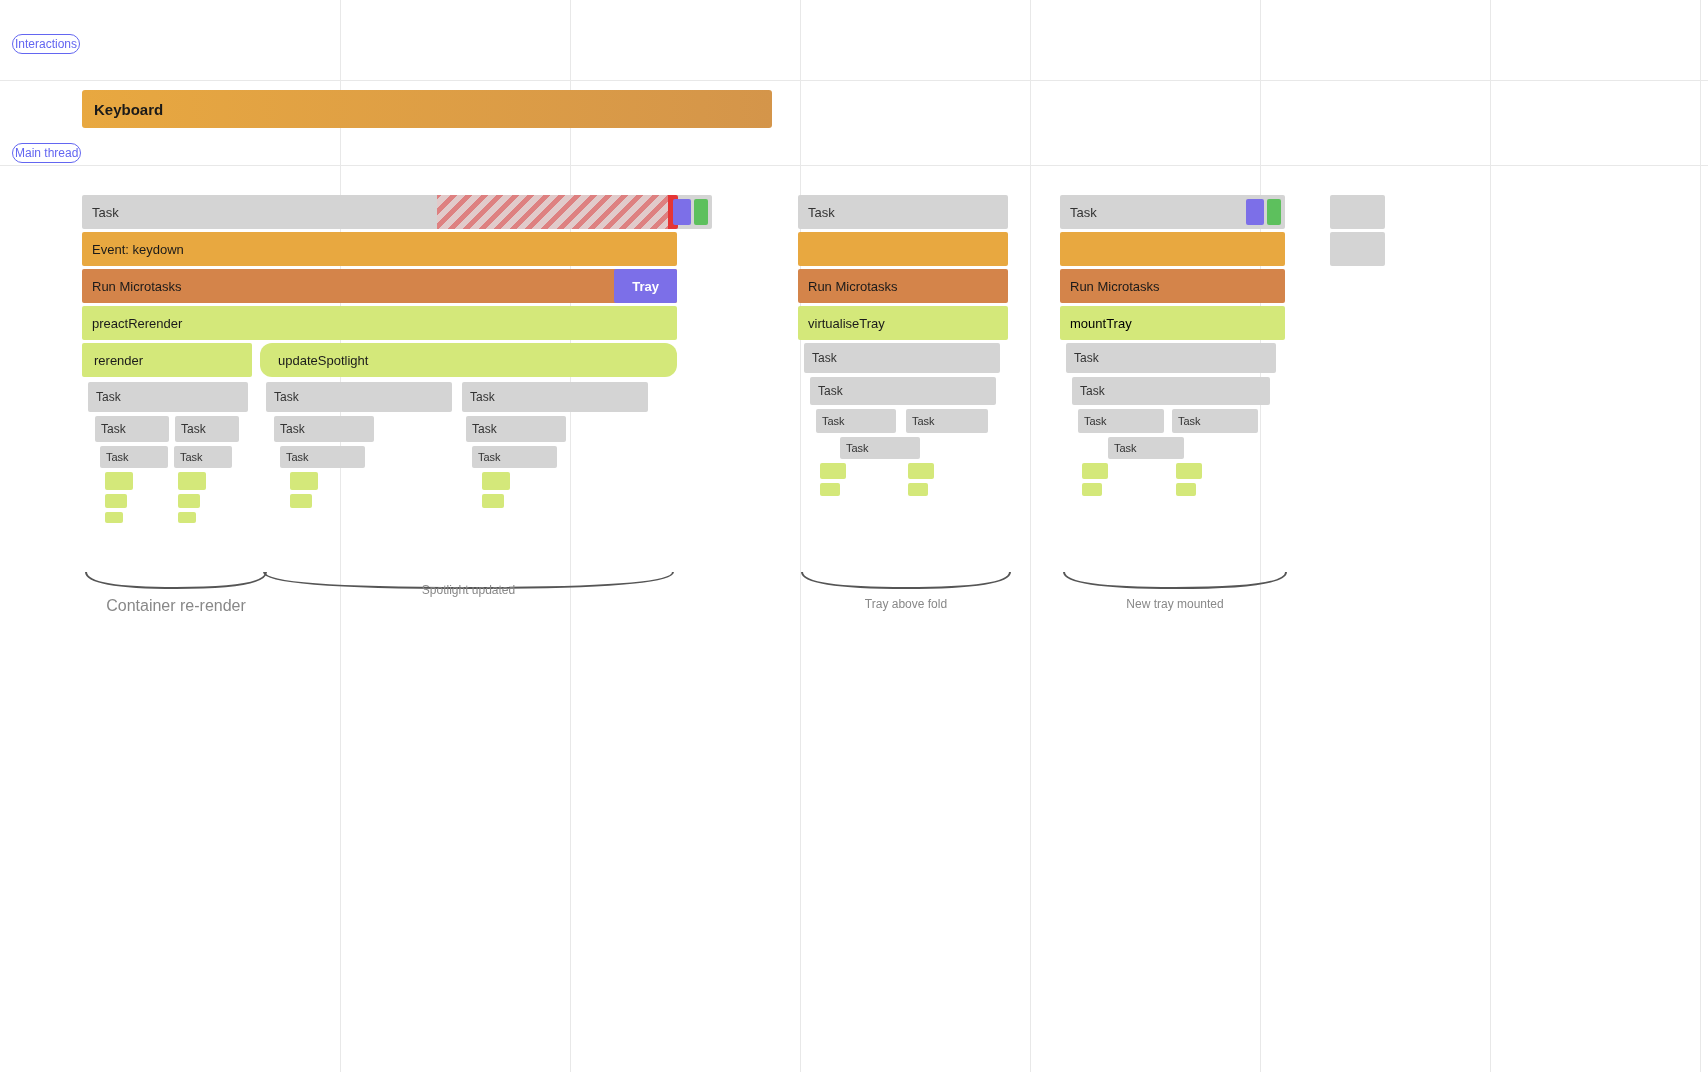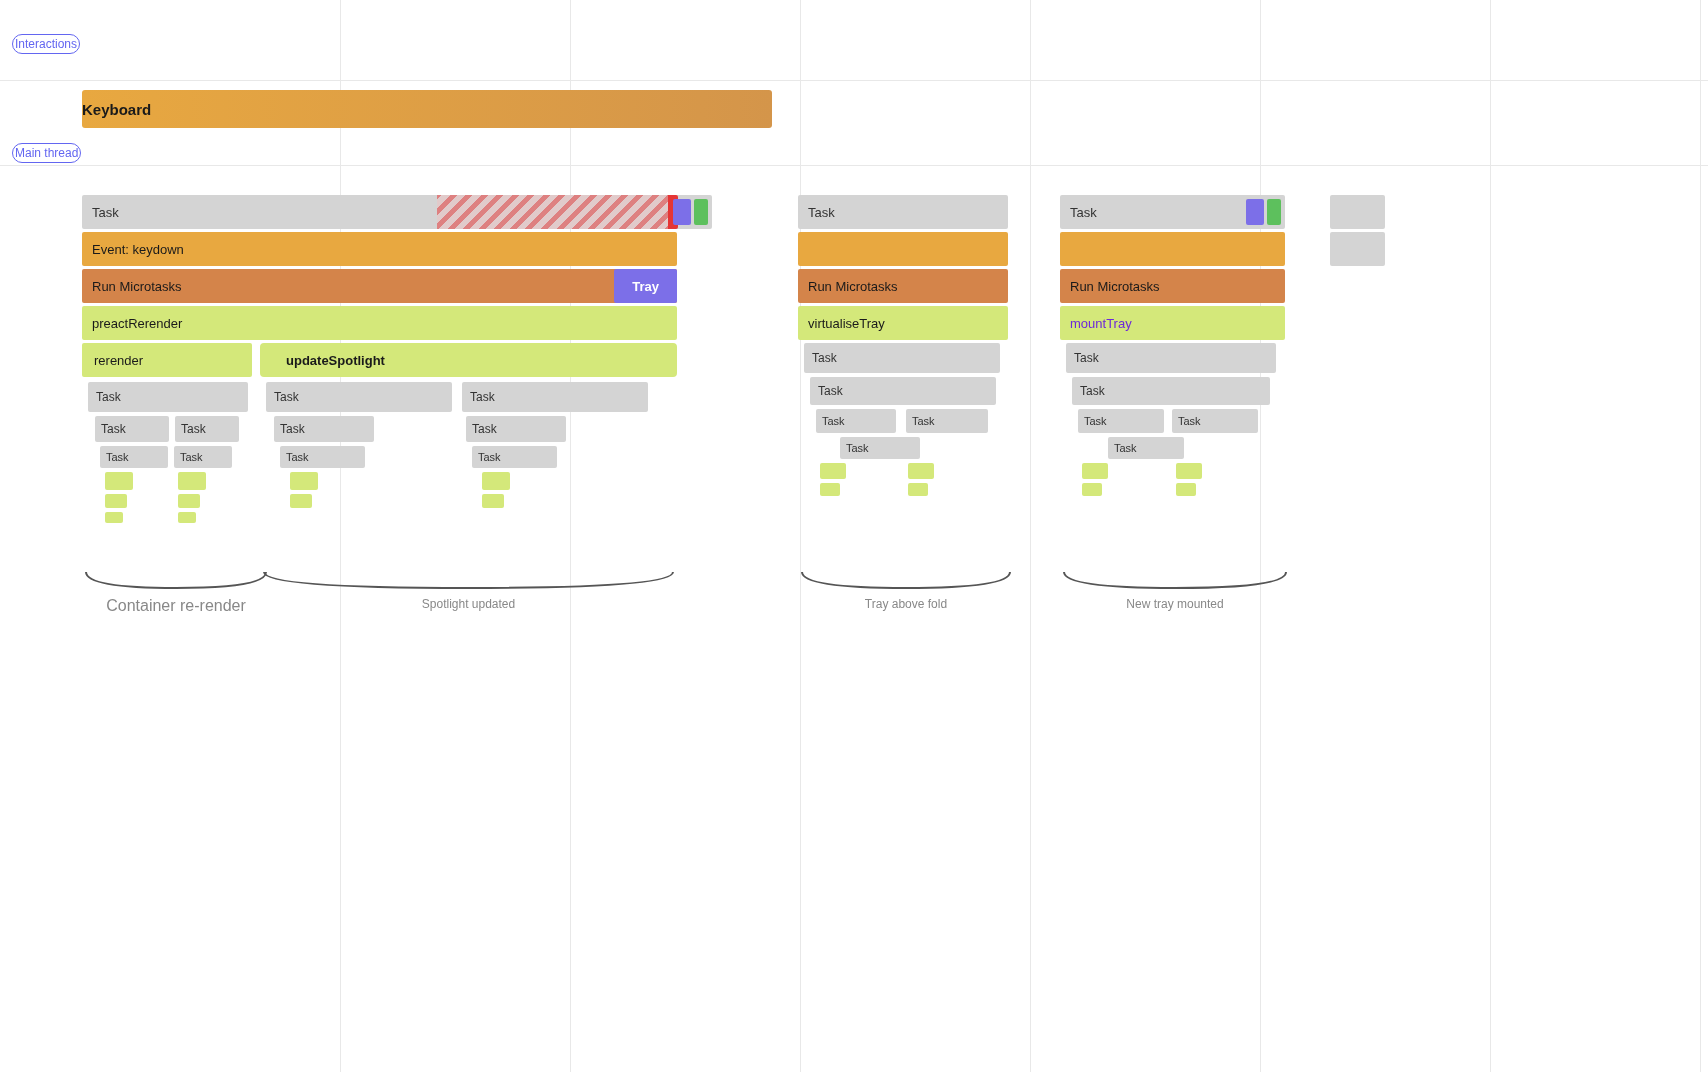--- a/index.html
+++ b/index.html
@@ -57,20 +57,21 @@
     .keyboard-bar {
       position: absolute;
       top: 90px;
       left: 82px;
       width: 690px;
       height: 38px;
       background: linear-gradient(to right, #e8a840, #d4954a);
       border-radius: 3px;
       display: flex;
       align-items: center;
+      padding-left: 12px;
     }
     .keyboard-bar span {
       font-size: 15px;
       font-weight: 600;
       color: #1a1a1a;
     }
 
     
     .scene {
       position: absolute;
@@ -133,21 +134,21 @@
     </div>
   </div>
 
   <div style="position:absolute; left:82px; top:111px; width:595px; height:34px; background:#d4e87a; border-radius:2px; display:flex; align-items:center; padding-left:10px; font-size:13px; font-weight:500; color:#1a1a1a;">
     <span>preactRerender</span>
   </div>
 
   <div style="position:absolute; left:82px; top:148px; width:170px; height:34px; background:#d4e87a; border-radius:2px; display:flex; align-items:center; padding-left:12px; font-size:13px; font-weight:500; color:#1a1a1a;">
     <span>rerender</span>
   </div>
-  <div style="position:absolute; left:260px; top:148px; width:417px; height:34px; background:#d4e87a; border-radius:4px; display:flex; align-items:center; padding-left:26px; font-size:13px; font-weight:700; color:#1a1a1a;">
+  <div style="position:absolute; left:260px; top:148px; width:417px; height:34px; background:#d4e87a; border-radius:12px; display:flex; align-items:center; padding-left:18px; font-size:13px; font-weight:400; color:#1a1a1a;">
     <span>updateSpotlight</span>
   </div>
 
   <div style="position:absolute; left:88px; top:187px; width:160px; height:30px; background:#d4d4d4; border-radius:2px; display:flex; align-items:center; padding-left:8px; font-size:12px; font-weight:500; color:#333;">
     <span>Task</span>
   </div>
   <div style="position:absolute; left:266px; top:187px; width:186px; height:30px; background:#d4d4d4; border-radius:2px; display:flex; align-items:center; padding-left:8px; font-size:12px; font-weight:500; color:#333;">
     <span>Task</span>
   </div>
 
@@ -238,21 +239,21 @@
     </div>
   </div>
 
   <div style="position:absolute; left:1060px; top:37px; width:225px; height:34px; background:#e8a840; border-radius:2px;">
   </div>
 
   <div style="position:absolute; left:1060px; top:74px; width:225px; height:34px; background:#d4844a; border-radius:2px; display:flex; align-items:center; padding-left:10px; font-size:13px; font-weight:500; color:#1a1a1a;">
     <span>Run Microtasks</span>
   </div>
 
-  <div style="position:absolute; left:1060px; top:111px; width:225px; height:34px; background:#d4e87a; border-radius:2px; display:flex; align-items:center; padding-left:10px; font-size:13px; font-weight:500; color:#6d28d9;text-align:center;">
+  <div style="position:absolute; left:1060px; top:111px; width:225px; height:34px; background:#d4e87a; border-radius:2px; display:flex; align-items:center; padding-left:10px; font-size:13px; font-weight:500; color:#000000;text-align:center;">
     <span>mountTray</span>
   </div>
 
   <div style="position:absolute; left:1066px; top:148px; width:210px; height:30px; background:#d4d4d4; border-radius:2px; display:flex; align-items:center; padding-left:8px; font-size:12px; color:#333;">
     <span>Task</span>
   </div>
   <div style="position:absolute; left:1072px; top:182px; width:198px; height:28px; background:#d4d4d4; border-radius:2px; display:flex; align-items:center; padding-left:8px; font-size:12px; color:#333;">
     <span>Task</span>
   </div>
   <div style="position:absolute; left:1078px; top:214px; width:86px; height:24px; background:#d4d4d4; border-radius:2px; display:flex; align-items:center; padding-left:6px; font-size:11px; color:#333;">
@@ -278,21 +279,21 @@
   <svg style="position:absolute; left:82px; top:375px; width:188px; height:22px; overflow:visible;">
     <path d="M 4,2 Q 4,18 94,18 Q 184,18 184,2" fill="none" stroke="#555" stroke-width="2"></path>
   </svg>
   <div style="position:absolute; left:82px; top:402px; width:188px; text-align:center; font-size:16px; color:#888;">
     <span>Container re-render</span>
   </div>
 
   <svg style="position:absolute; left:260px; top:375px; width:417px; height:22px; overflow:visible;">
     <path d="M 4,2 Q 4,18 208,18 Q 413,18 413,2" fill="none" stroke="#555" stroke-width="2"></path>
   </svg>
-  <div style="position:absolute; left:260px; top:402px; width:417px; text-align:center; font-size:12px; color:#888;">
+  <div style="position:absolute; left:260px; top:388px; width:417px; text-align:center; font-size:12px; color:#888;">
     <span>Spotlight updated</span>
   </div>
 
   <svg style="position:absolute; left:798px; top:375px; width:216px; height:22px; overflow:visible;">
     <path d="M 4,2 Q 4,18 108,18 Q 212,18 212,2" fill="none" stroke="#555" stroke-width="2"></path>
   </svg>
   <div style="position:absolute; left:798px; top:402px; width:216px; text-align:center; font-size:12px; color:#888;">
     <span>Tray above fold</span>
   </div>
 

